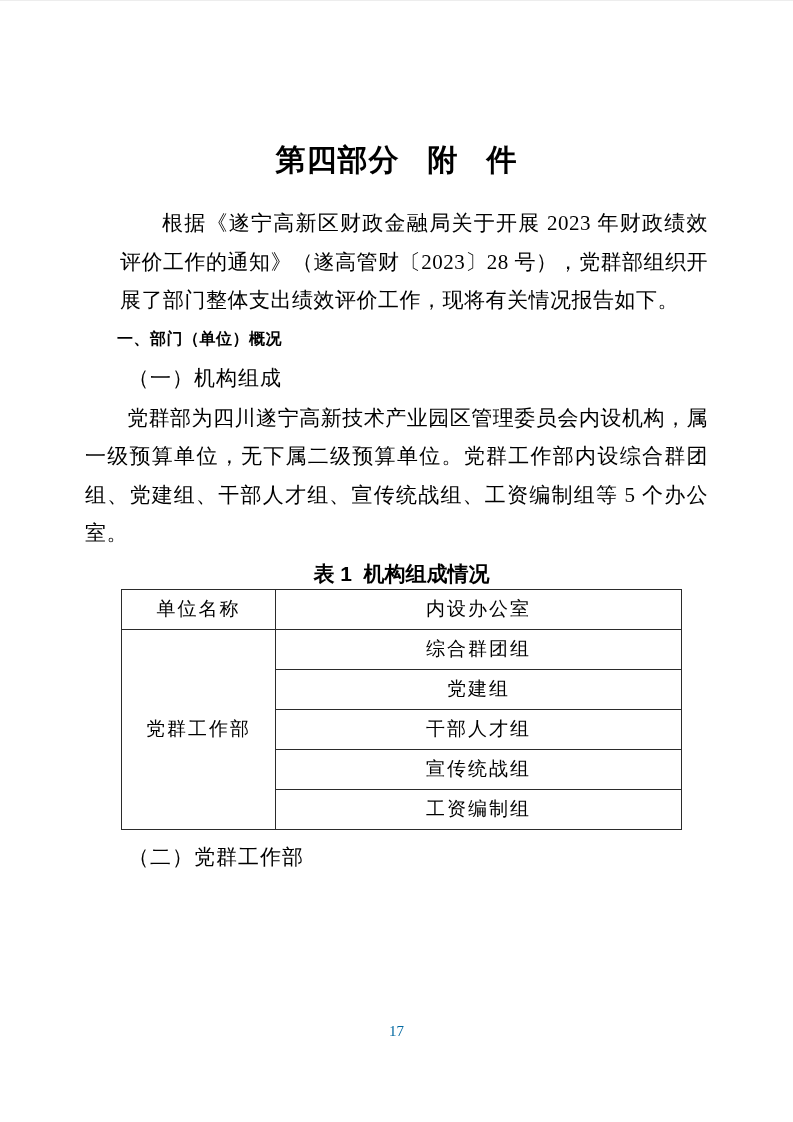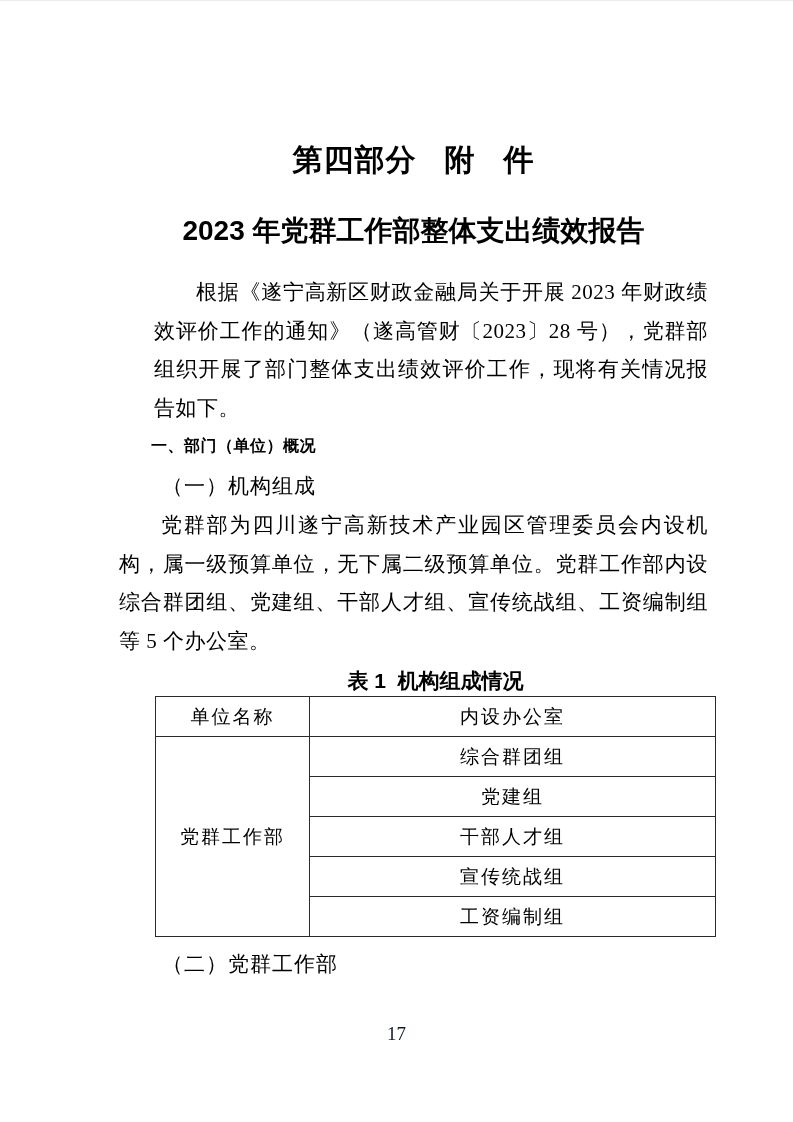--- a/index.html
+++ b/index.html
@@ -7,21 +7,20 @@
     position: relative;
     width: 793px;
     height: 1122px;
     margin: 0 auto;
     background: #ffffff;
     color: #000000;
     font-family: "Liberation Serif", serif;
     overflow: hidden;
     border-top: 1px solid #ededed;
     box-sizing: border-box;
-    padding-left: 34px;
   }
   .content {
     padding: 0 85px;
   }
   .doc-title {
     margin: 0;
     padding-top: 139px;
     text-align: center;
     font-family: "Liberation Sans", sans-serif;
     font-weight: 700;
@@ -91,33 +90,32 @@
     padding: 0;
   }
   td.col-unit { width: 153px; }
   .h-kai.after-table { margin-top: 8px; }
   .page-number {
     position: absolute;
     left: 0;
     right: 0;
     top: 1022px;
     text-align: center;
-    font-size: 19px;
-    color: #0f172a;
+    font-size: 15px;
+    color: #0369a1;
   }
 </style>
 </head>
 <body>
 
 <div class="page">
   <div class="content">
 
     <h1 class="doc-title">第四部分   附   件</h1>
 
-    <h2 class="report-title">2023 年党群工作部整体支出绩效报告</h2>
 
     <p class="body-para first-para">根据《遂宁高新区财政金融局关于开展 2023 年财政绩效评价工作的通知》（遂高管财〔2023〕28 号），党群部组织开展了部门整体支出绩效评价工作，现将有关情况报告如下。</p>
 
     <h3 class="h-bold">一、部门（单位）概况</h3>
 
     <h4 class="h-kai">（一）机构组成</h4>
 
     <p class="body-para">党群部为四川遂宁高新技术产业园区管理委员会内设机构，属一级预算单位，无下属二级预算单位。党群工作部内设综合群团组、党建组、干部人才组、宣传统战组、工资编制组等 5 个办公室。</p>
 
     <div class="table-caption">表 1  机构组成情况</div>

